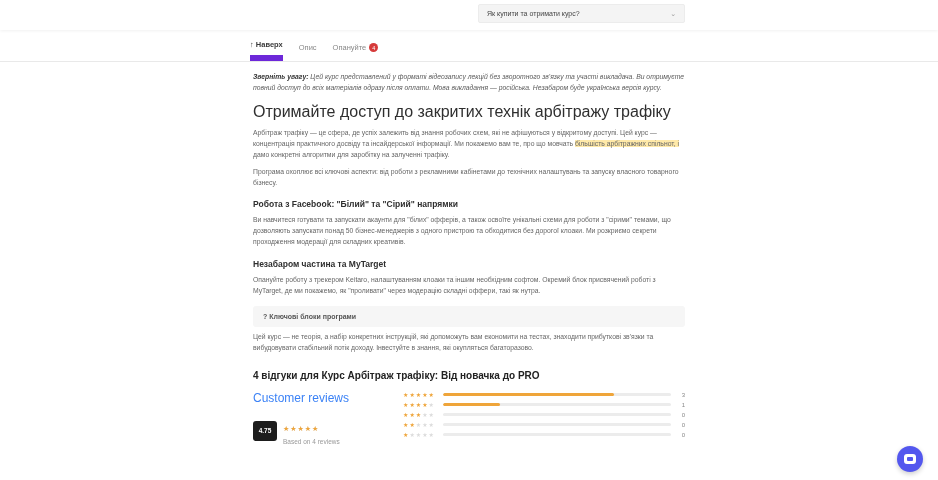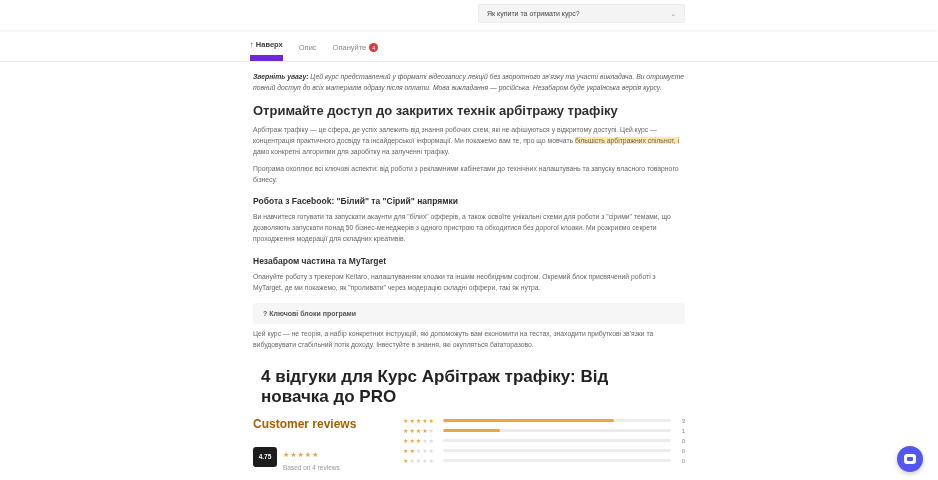--- a/index.html
+++ b/index.html
@@ -23,34 +23,34 @@
   .tab .badge { width:9px; height:9px; border-radius:50%; background:#d63a3a; color:#fff;
                 font-size:5.5px; display:flex; align-items:center; justify-content:center; }
   .tabs-divider { position:absolute; top:61px; left:0; width:938px; border-bottom:1px solid #e9e9e9; }
 
   
   .content { position:absolute; top:72px; left:253px; width:432px; }
 
   .notice { font-size:6.8px; font-style:italic; line-height:1.55; color:#5a5a5a; margin-bottom:10px; }
   .notice b { color:#333; }
 
-  h2.sec { font-size:13px; font-weight:bold; color:#2f2f2f; margin:10px 0 7px; }
+  h2.sec { font-size:16px; font-weight:normal; color:#2f2f2f; margin:10px 0 7px; }
   h3.sub { font-size:8.5px; font-weight:bold; color:#2f2f2f; margin:11px 0 6px; }
   p.body { font-size:6.8px; line-height:1.6; color:#666; margin-bottom:6px; }
   .hl { background:#ffe9a8; }
 
   .accordion { background:#f6f6f6; border-radius:3px; padding:7px 10px; margin:9px 0 5px;
                font-size:7px; color:#555; font-weight:bold; cursor:pointer; }
 
-  h2.reviews-title { font-size:17px; font-weight:bold; color:#222; margin:16px 8px 10px; }
+  h2.reviews-title { font-size:10px; font-weight:bold; color:#222; margin:16px 0 10px; }
 
   
   .cr-wrap { display:flex; align-items:flex-start; }
   .cr-left { width:150px; flex:none; }
-  .cr-left .cr-h { font-size:12px; font-weight:bold; color:#a16207; margin-bottom:12px; }
+  .cr-left .cr-h { font-size:12px; font-weight:normal; color:#3b82f6; margin-bottom:12px; }
   .cr-score-row { display:flex; align-items:center; gap:6px; }
   .score-badge { width:24px; height:20px; background:#1d1d1d; border-radius:3px; color:#fff;
                  font-size:6.5px; font-weight:bold; display:flex; align-items:center; justify-content:center; }
   .cr-score-meta .stars-avg { position:relative; display:inline-block; font-size:7px; line-height:1;
                               letter-spacing:1px; color:#ddd; }
   .stars-avg .fill { position:absolute; left:0; top:0; white-space:nowrap; overflow:hidden; color:#efa53a; }
   .based-on { font-size:6.5px; color:#999; margin-top:3px; }
 
   .cr-right { flex:1; display:flex; flex-direction:column; gap:4px; padding-top:1px; }
   .rating-row { display:flex; align-items:center; gap:6px; cursor:pointer; }

